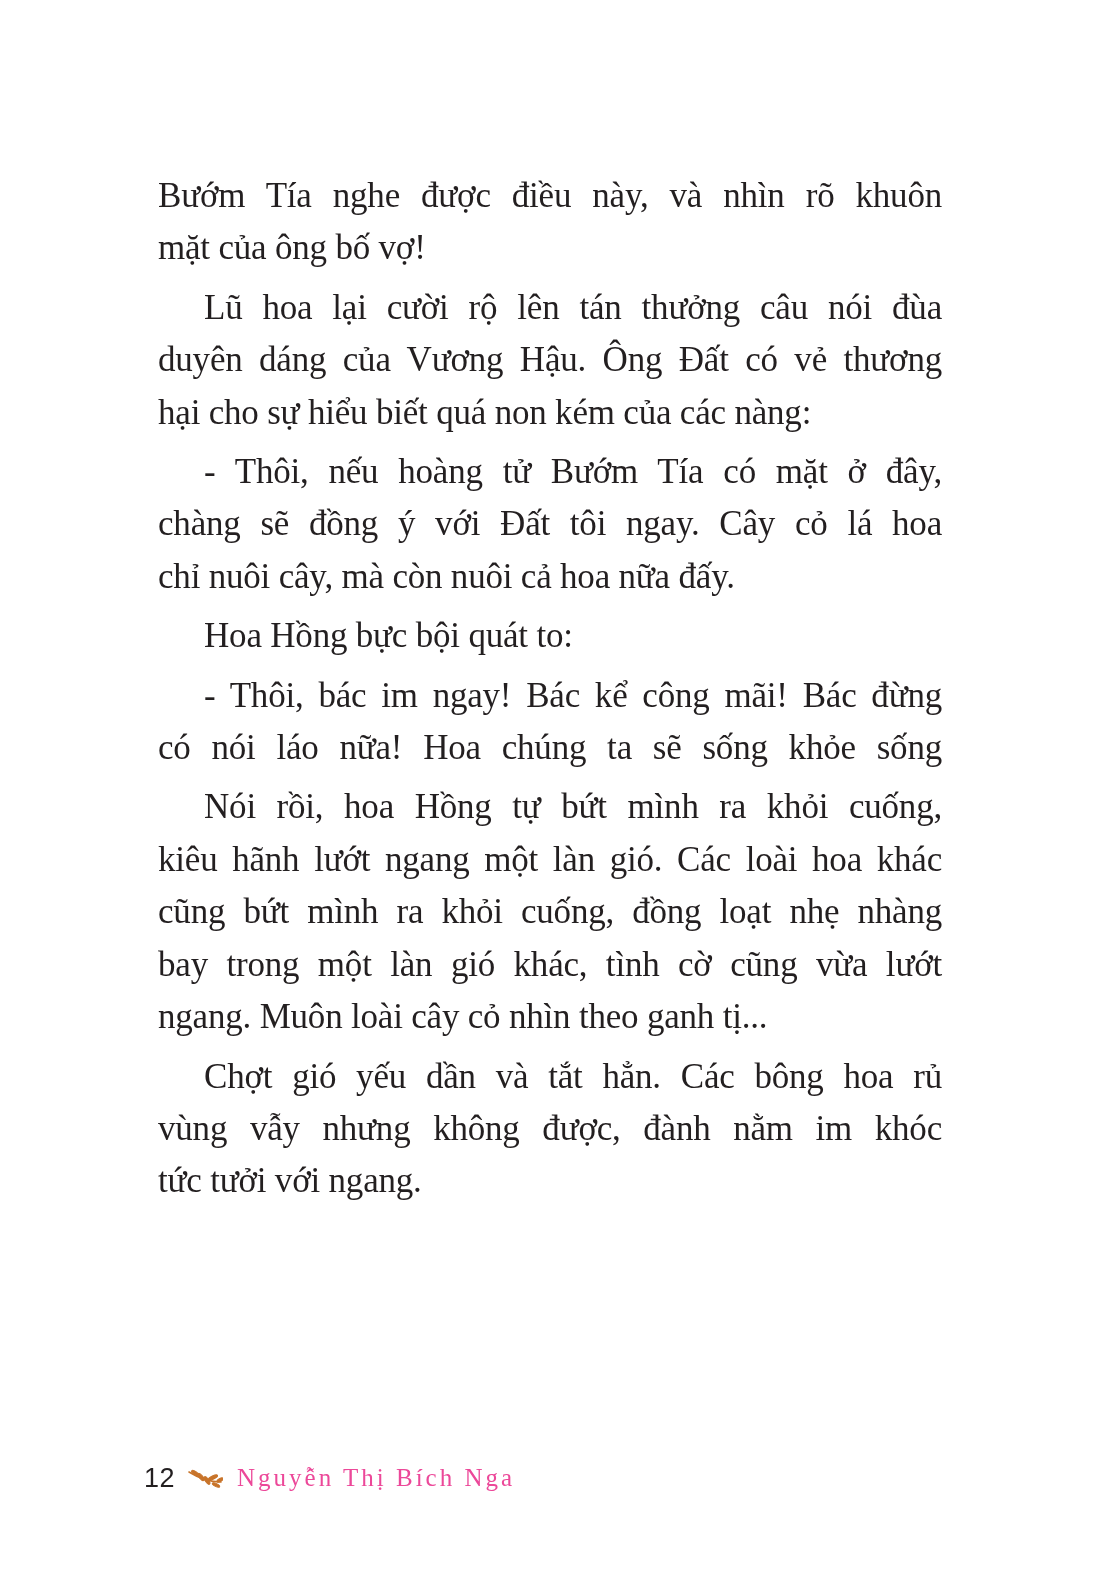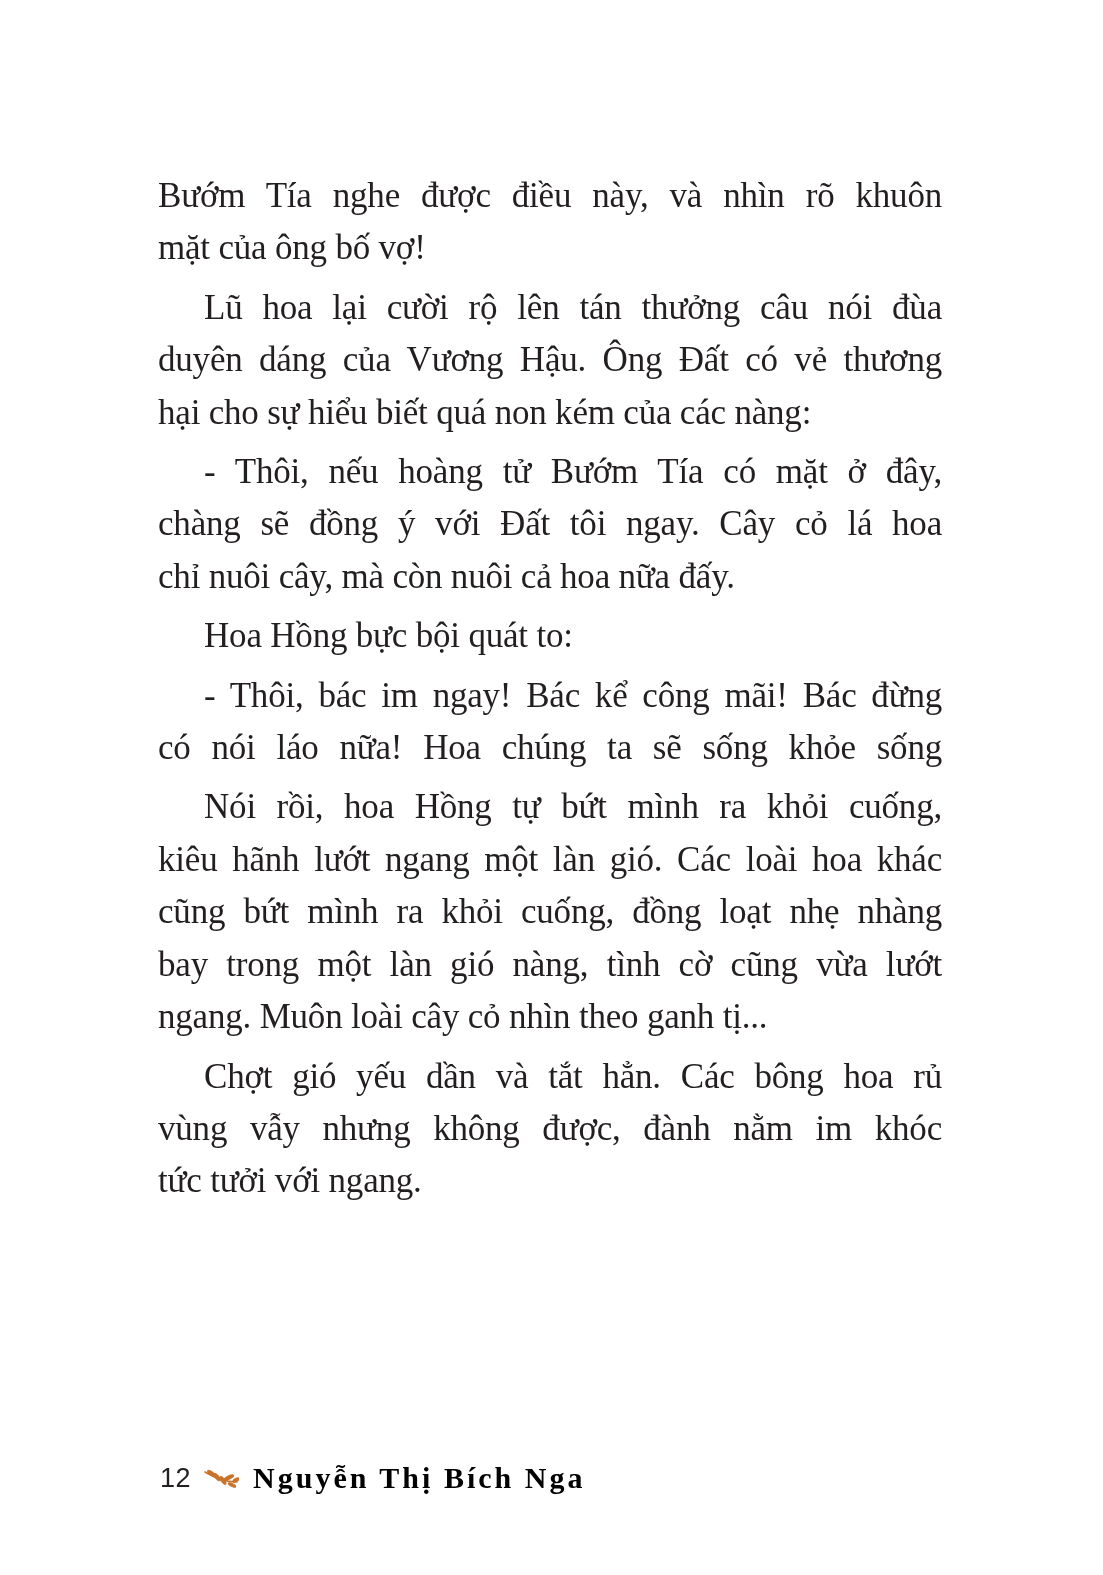--- a/index.html
+++ b/index.html
@@ -34,44 +34,43 @@
       text-align: justify;
       text-align-last: justify;
       white-space: nowrap;
     }
     .line.end {
       text-align-last: left;
     }
     .line.indented { padding-left: 46px; }
     .footer {
       position: absolute;
-      left: 160px;
+      left: 144px;
       top: 1458px;
       display: flex;
       align-items: center;
       height: 40px;
     }
     .page-number {
       font-family: "Liberation Sans", "DejaVu Sans", sans-serif;
       font-size: 27px;
       color: #231f20;
       margin-right: 12px;
       letter-spacing: 0.5px;
     }
     .leaf {
       width: 36px;
       height: 22px;
       margin-right: 14px;
       margin-top: 2px;
     }
     .author {
-      font-size: 30px;
+      font-size: 25px;
       letter-spacing: 3px;
-      color: #000000;
-      font-weight: bold;
+      color: #ec4899;
     }
   </style>
 </head>
 <body>
 
 <div class="page">
 
   <div class="para">
     <span class="line">Bướm Tía nghe được điều này, và nhìn rõ khuôn</span>
     <span class="line end">mặt của ông bố vợ!</span>
@@ -95,21 +94,21 @@
 
   <div class="para">
     <span class="line indented">- Thôi, bác im ngay! Bác kể công mãi! Bác đừng</span>
     <span class="line">có nói láo nữa! Hoa chúng ta sẽ sống khỏe sống</span>
   </div>
 
   <div class="para">
     <span class="line indented">Nói rồi, hoa Hồng tự bứt mình ra khỏi cuống,</span>
     <span class="line">kiêu hãnh lướt ngang một làn gió. Các loài hoa khác</span>
     <span class="line">cũng bứt mình ra khỏi cuống, đồng loạt nhẹ nhàng</span>
-    <span class="line">bay trong một làn gió nàng, tình cờ cũng vừa lướt</span>
+    <span class="line">bay trong một làn gió khác, tình cờ cũng vừa lướt</span>
     <span class="line end">ngang. Muôn loài cây cỏ nhìn theo ganh tị...</span>
   </div>
 
   <div class="para">
     <span class="line indented">Chợt gió yếu dần và tắt hẳn. Các bông hoa rủ</span>
     <span class="line">vùng vẫy nhưng không được, đành nằm im khóc</span>
     <span class="line end">tức tưởi với ngang.</span>
   </div>
 </div>
 

